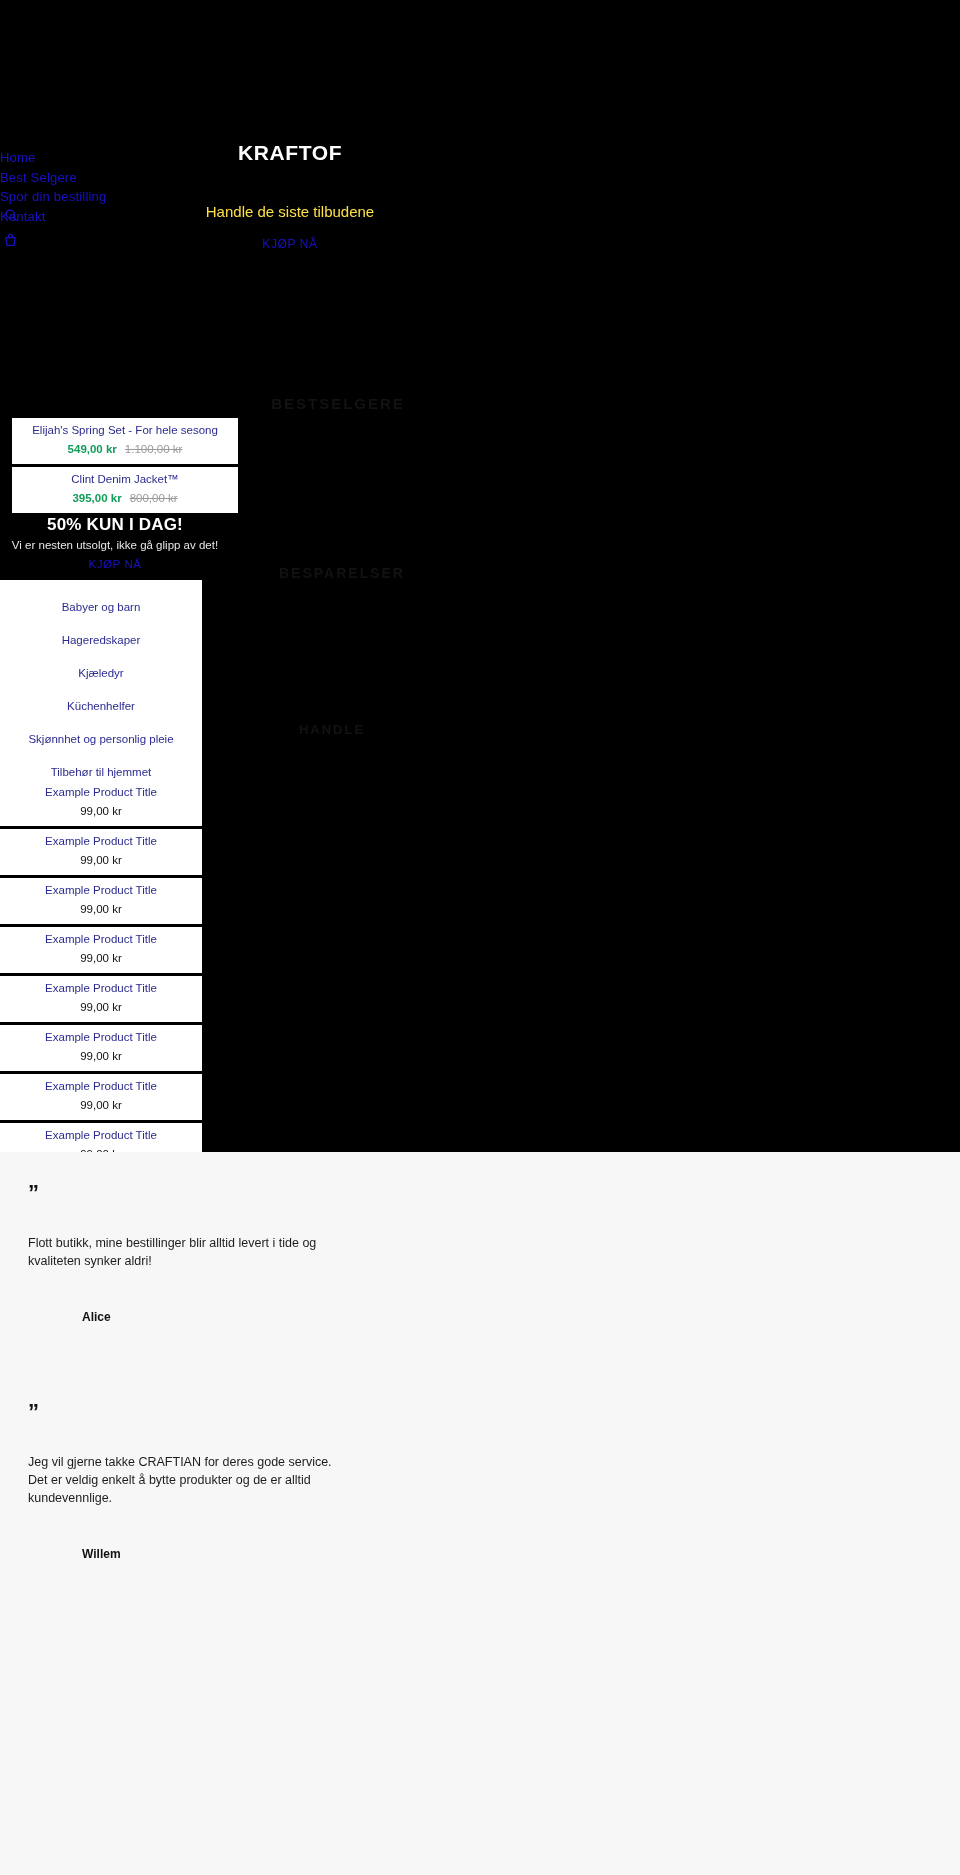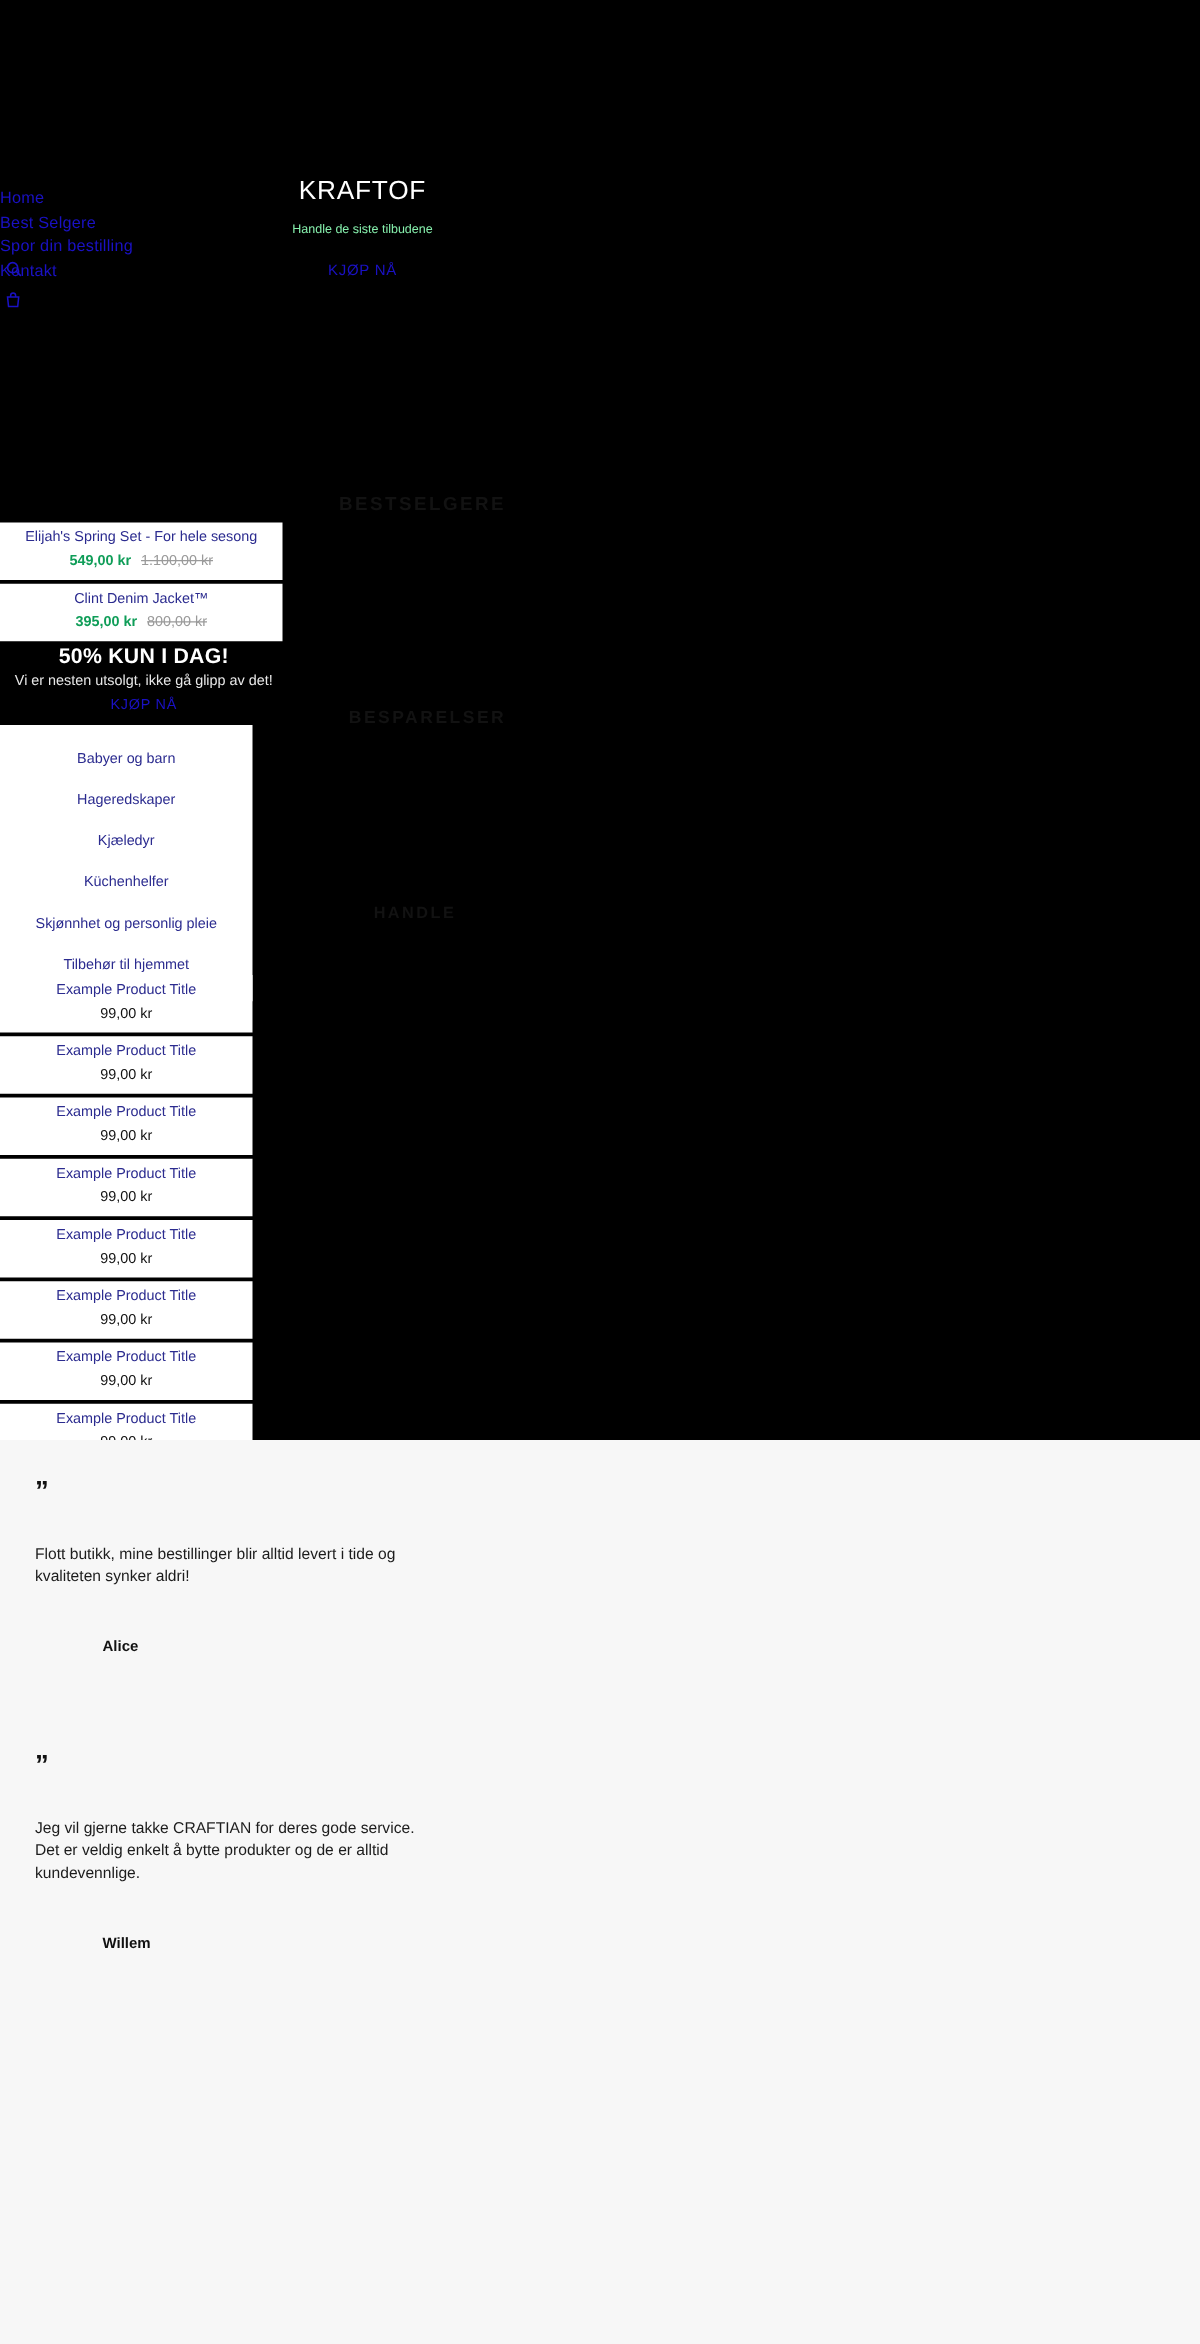--- a/index.html
+++ b/index.html
@@ -61,29 +61,29 @@
 
   .brand-block {
     position: absolute;
     top: 140px;
     left: 170px;
     width: 240px;
     text-align: center;
   }
   .brand-title {
     font-size: 21px;
-    font-weight: normal;
+    font-weight: bold;
     color: #ffffff;
     letter-spacing: .6px;
     line-height: 26px;
   }
   .brand-sub {
-    margin-top: 8px;
-    font-size: 10px;
-    color: #86efac;
+    margin-top: 36px;
+    font-size: 15px;
+    color: #fde047;
     line-height: 19px;
   }
   .brand-cta {
     display: inline-block;
     margin-top: 16px;
     font-size: 12px;
     color: #1a11c4;
     text-decoration: none;
     letter-spacing: .6px;
   }
@@ -100,21 +100,21 @@
     left: -142px;
   }
   .gh1 { top: 395px; }
   .gh2 { top: 565px; font-size: 14px; left: -138px;}
   .gh3 { top: 722px; font-size: 13px; left: -148px;}
 
   
   .sale-list {
     position: absolute;
     top: 418px;
-    left: 0;
+    left: 12px;
     width: 226px;
   }
   .sale-card {
     background: #ffffff;
     width: 226px;
     padding: 4px 0 7px;
     margin-bottom: 3px;
     text-align: center;
   }
   .sale-title {

